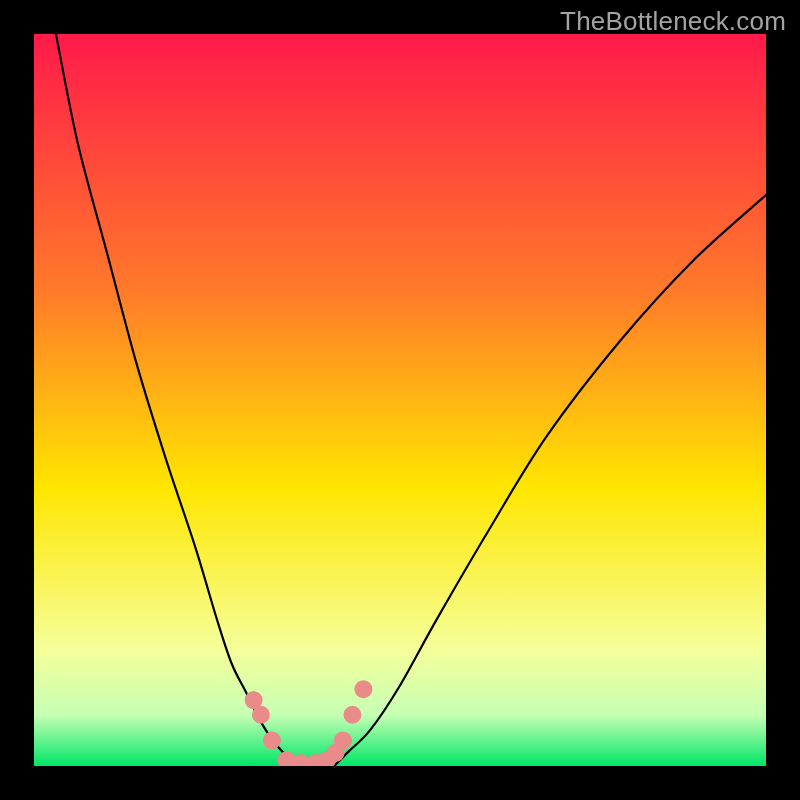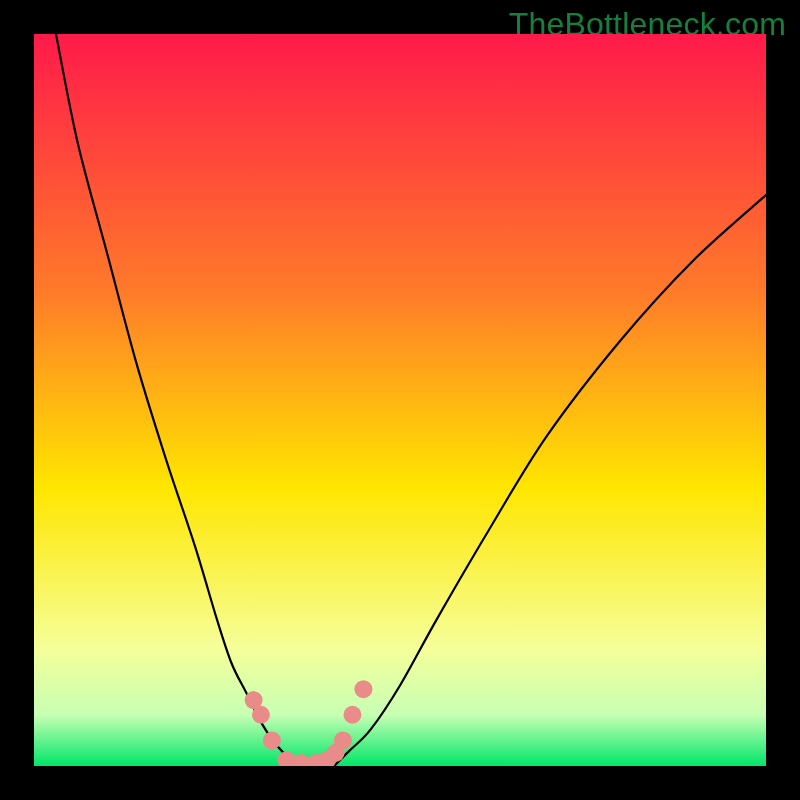--- a/index.html
+++ b/index.html
@@ -23,22 +23,22 @@
     position: absolute;
     left: 34px;
     top: 34px;
     width: 732px;
     height: 732px;
   }
   .watermark {
     position: absolute;
     top: 6px;
     right: 14px;
-    color: #15803d;
-    font-size: 32px;
+    color: #a3a3a3;
+    font-size: 26px;
     font-weight: 400;
     letter-spacing: 0.2px;
     font-family: Arial, Helvetica, sans-serif;
   }
 </style>
 </head>
 <body>
 
 <div class="frame">
   <div class="watermark">TheBottleneck.com</div>

